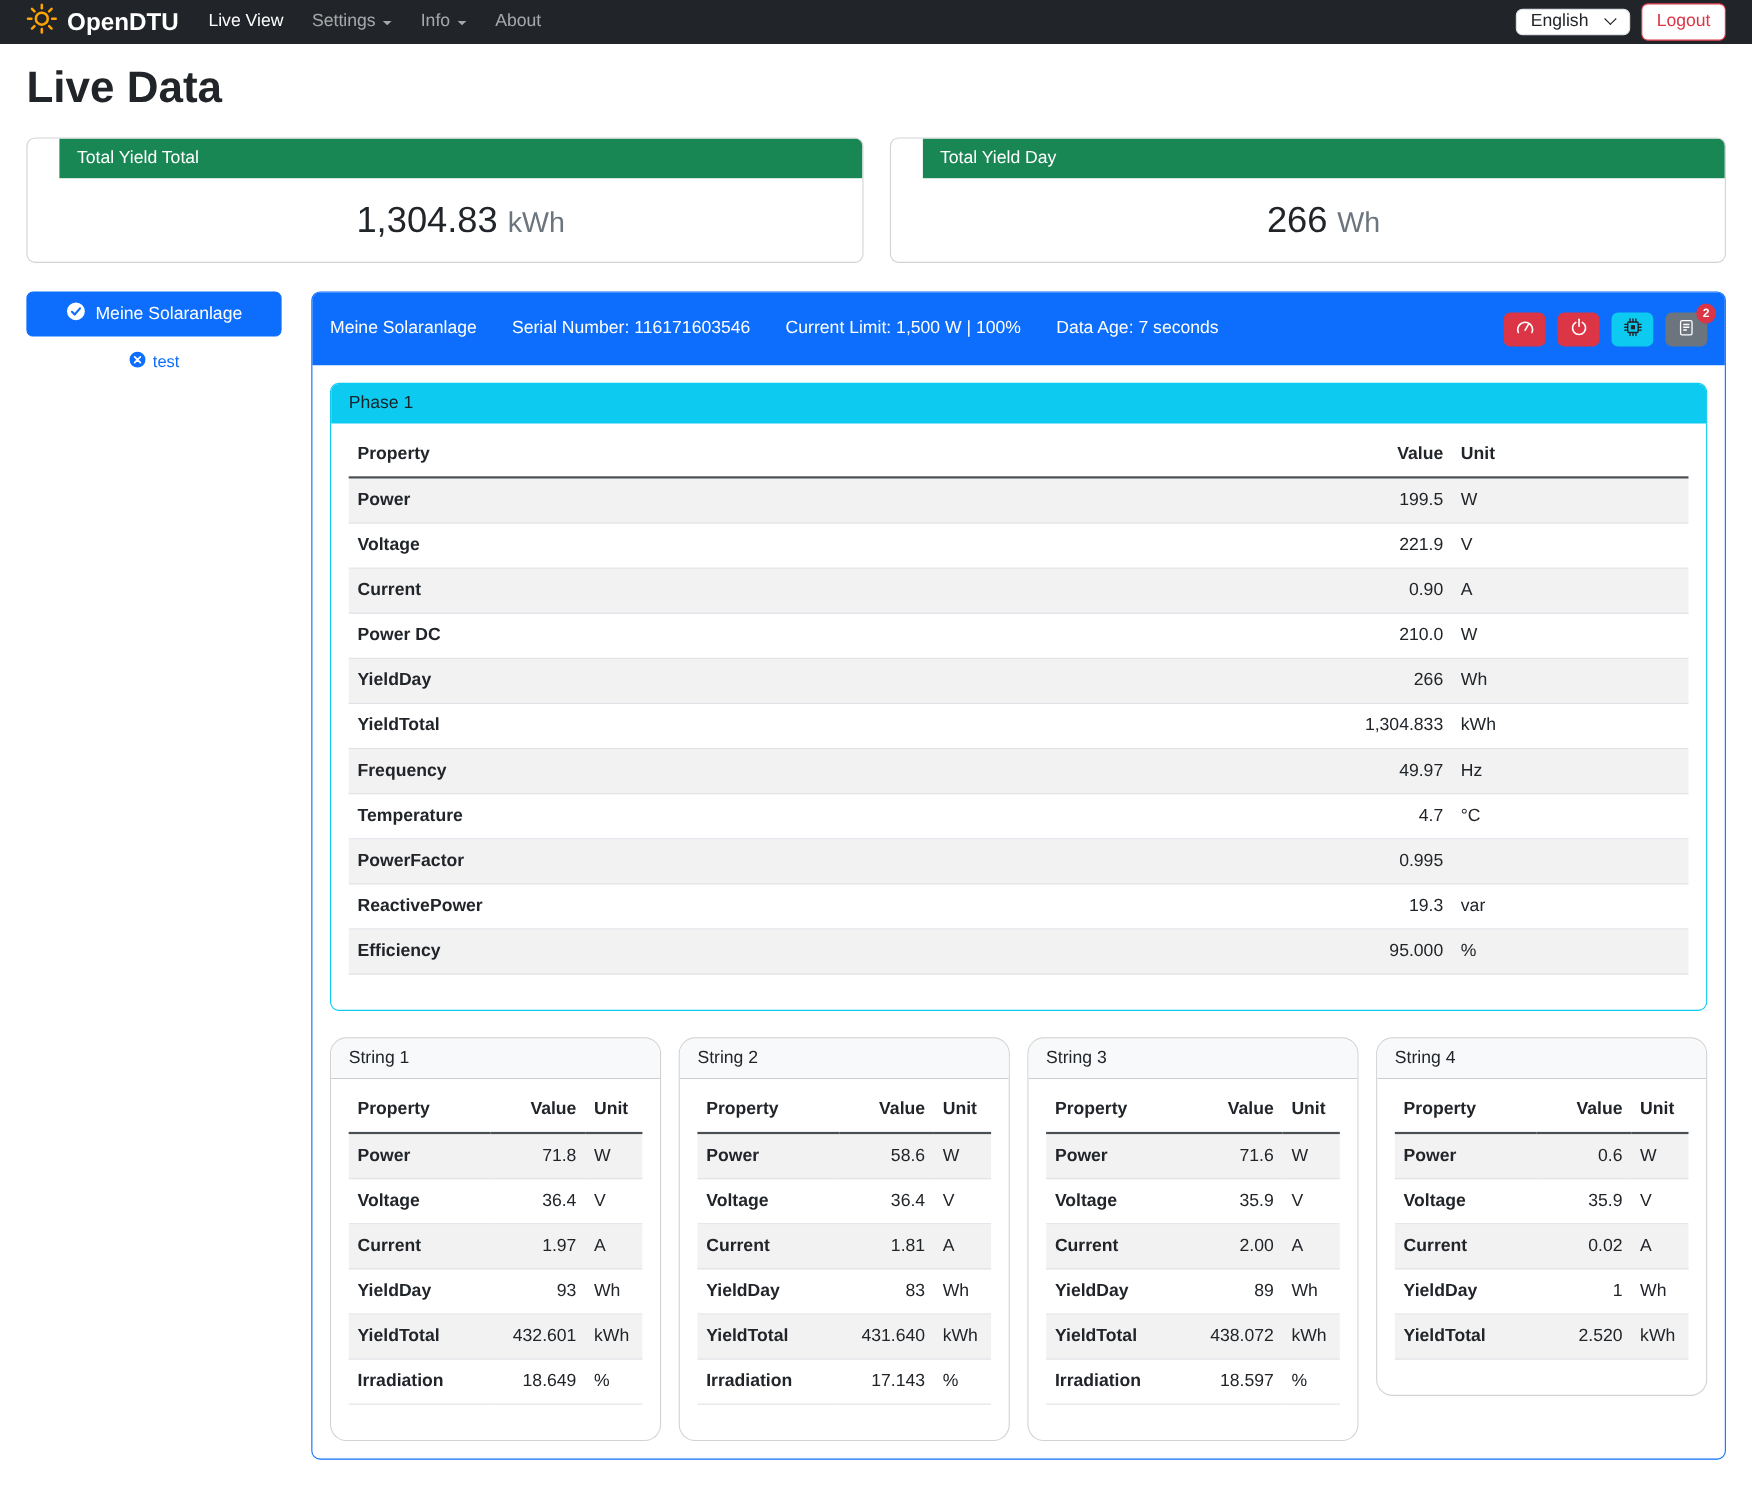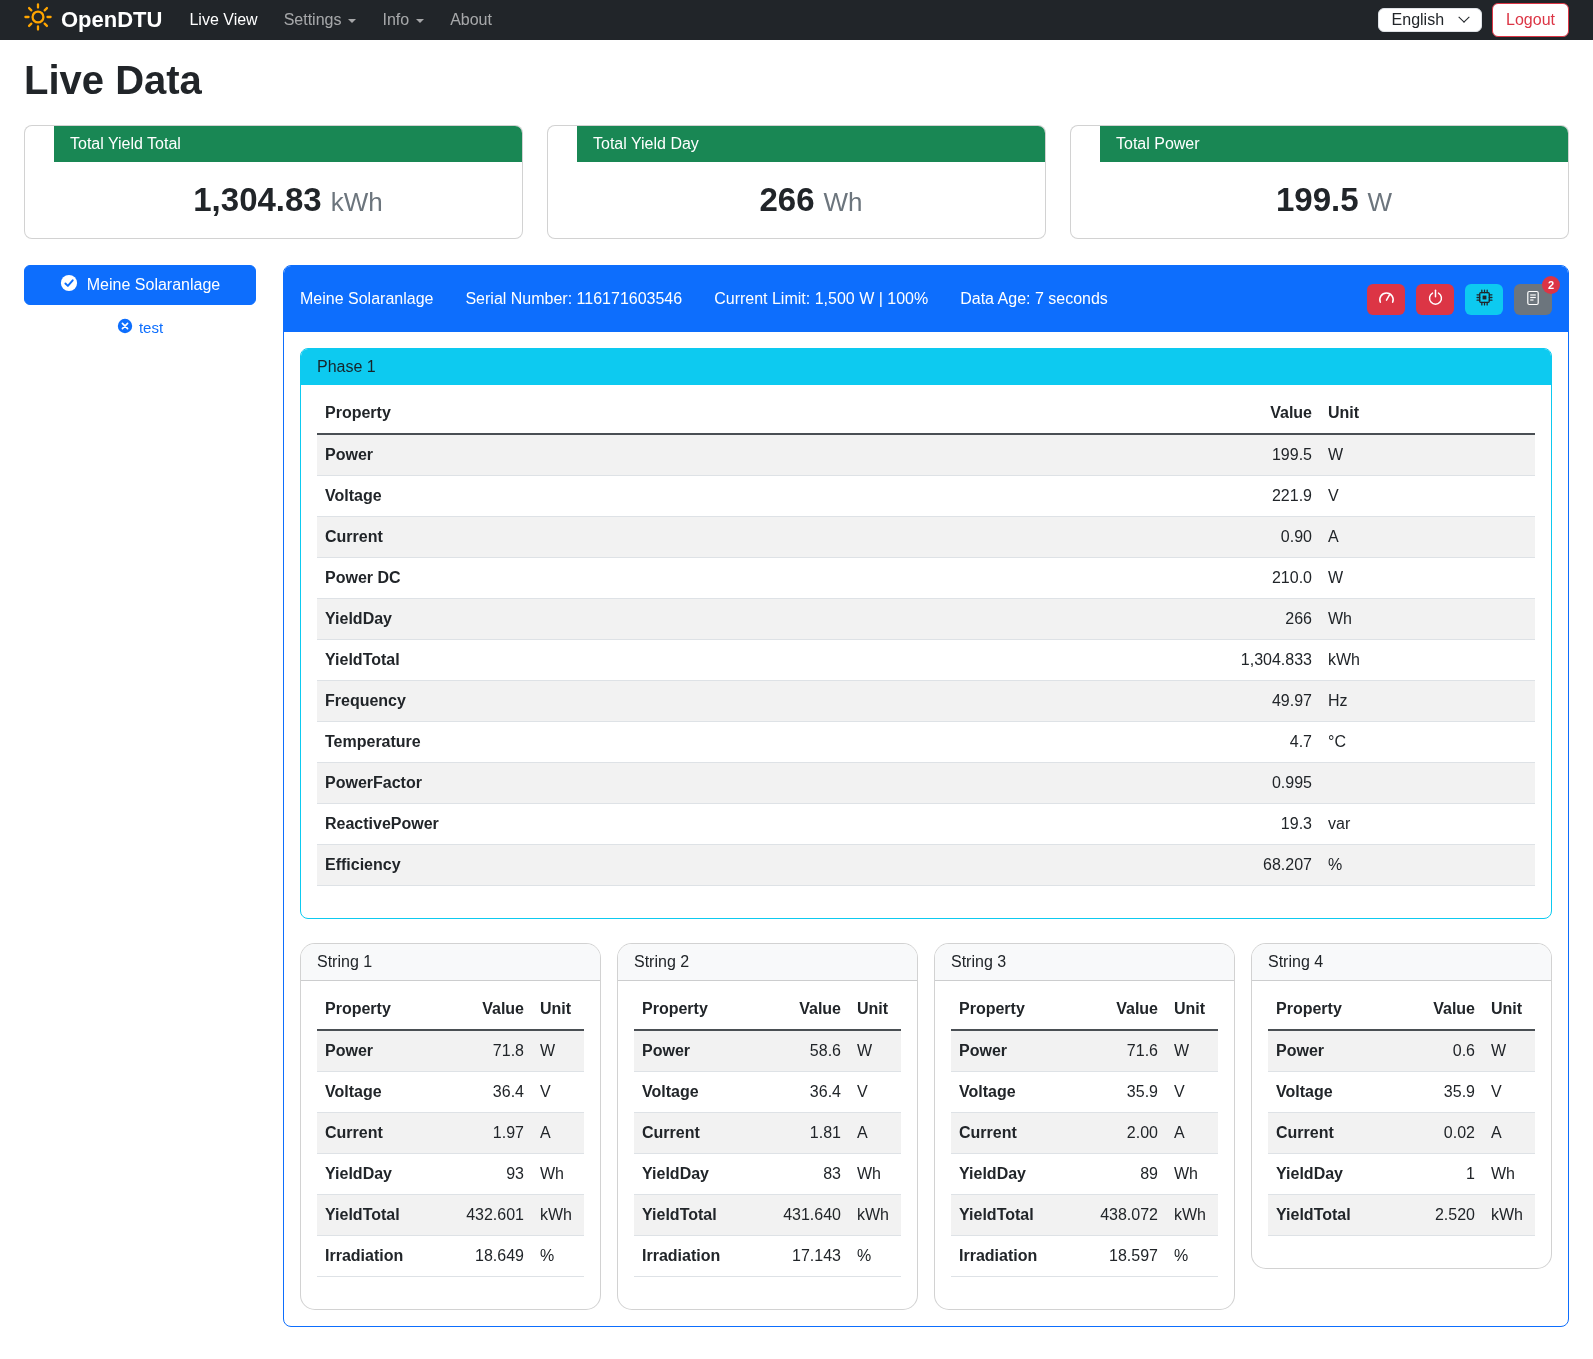--- a/index.html
+++ b/index.html
@@ -58,21 +58,21 @@
   .container { padding: 0 24px; }
   h1.page-title { font-size: 40px; font-weight: 700; margin: 18px 0 22px; }
 
   .summary-row { display: flex; gap: 24px; margin-bottom: 26px; }
   .summary-card {
     flex: 1; background: #fff;
     border: 1px solid rgba(0,0,0,.175); border-radius: 8px; overflow: hidden; padding-left: 29px;
   }
   .summary-card-header { background: #198754; color: #fff; padding: 9px 16px; font-size: 16px; }
   .summary-card-body { padding: 19px 16px; text-align: center; }
-  .summary-value { font-size: 33px; font-weight: 700; color: #212529; }
+  .summary-value { font-size: 33px; font-weight: 400; color: #212529; }
   .summary-unit { font-size: 26px; font-weight: 400; color: #6c757d; margin-left: 9px; }
 
   .content-row { display: flex; gap: 27px; align-items: flex-start; }
 
   
   .sidebar { width: 232px; flex: none; display: flex; flex-direction: column; align-items: center; gap: 13px; }
   .inverter-btn {
     width: 100%; background: #0d6efd; border: 1px solid #0d6efd; color: #fff;
     border-radius: 6px; padding: 8px 12px; font-size: 16px; font-family: inherit;
     display: flex; align-items: center; justify-content: center; gap: 9px; cursor: pointer;
@@ -186,26 +186,20 @@
     <div class="summary-card">
       <div class="summary-card-header">Total Yield Total</div>
       <div class="summary-card-body">
         <span class="summary-value">1,304.83</span><span class="summary-unit">kWh</span>
       </div>
     </div>
     <div class="summary-card">
       <div class="summary-card-header">Total Yield Day</div>
       <div class="summary-card-body">
         <span class="summary-value">266</span><span class="summary-unit">Wh</span>
-      </div>
-    </div>
-    <div class="summary-card">
-      <div class="summary-card-header">Total Power</div>
-      <div class="summary-card-body">
-        <span class="summary-value">199.5</span><span class="summary-unit">W</span>
       </div>
     </div>
   </div>
 
   <div class="content-row">
 
     <aside class="sidebar">
       <button class="inverter-btn">
         <span>
           <svg width="18" height="18" viewBox="0 0 16 16">
@@ -344,21 +338,21 @@
                     <td class="val">0.995</td>
                     <td class="unit"></td>
                   </tr>
                   <tr>
                     <th class="prop">ReactivePower</th>
                     <td class="val">19.3</td>
                     <td class="unit">var</td>
                   </tr>
                   <tr>
                     <th class="prop">Efficiency</th>
-                    <td class="val">68.207</td>
+                    <td class="val">95.000</td>
                     <td class="unit">%</td>
                   </tr>
                 </tbody>
             </table>
           </div>
         </div>
 
         <div class="strings-row">
 
           <div class="string-card">

